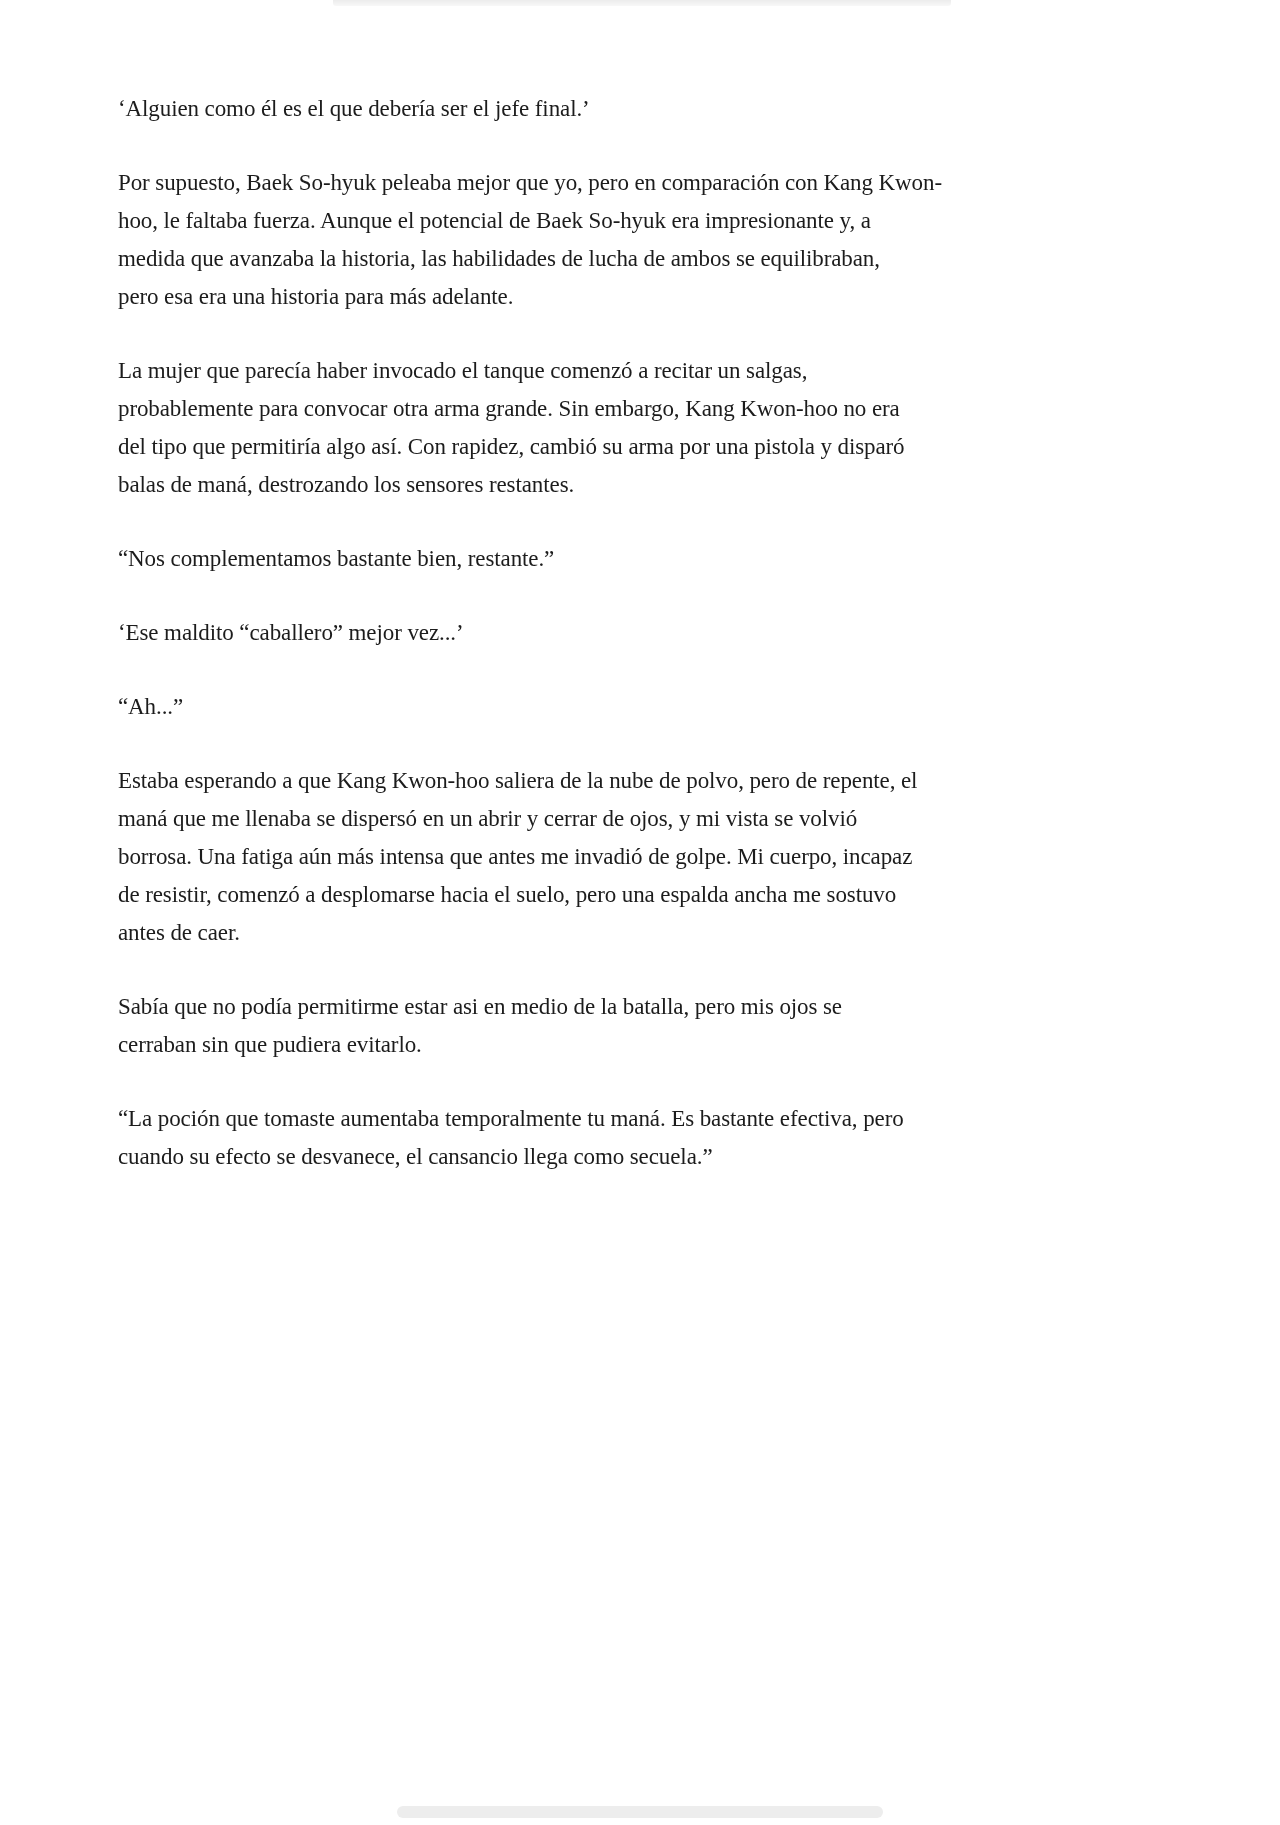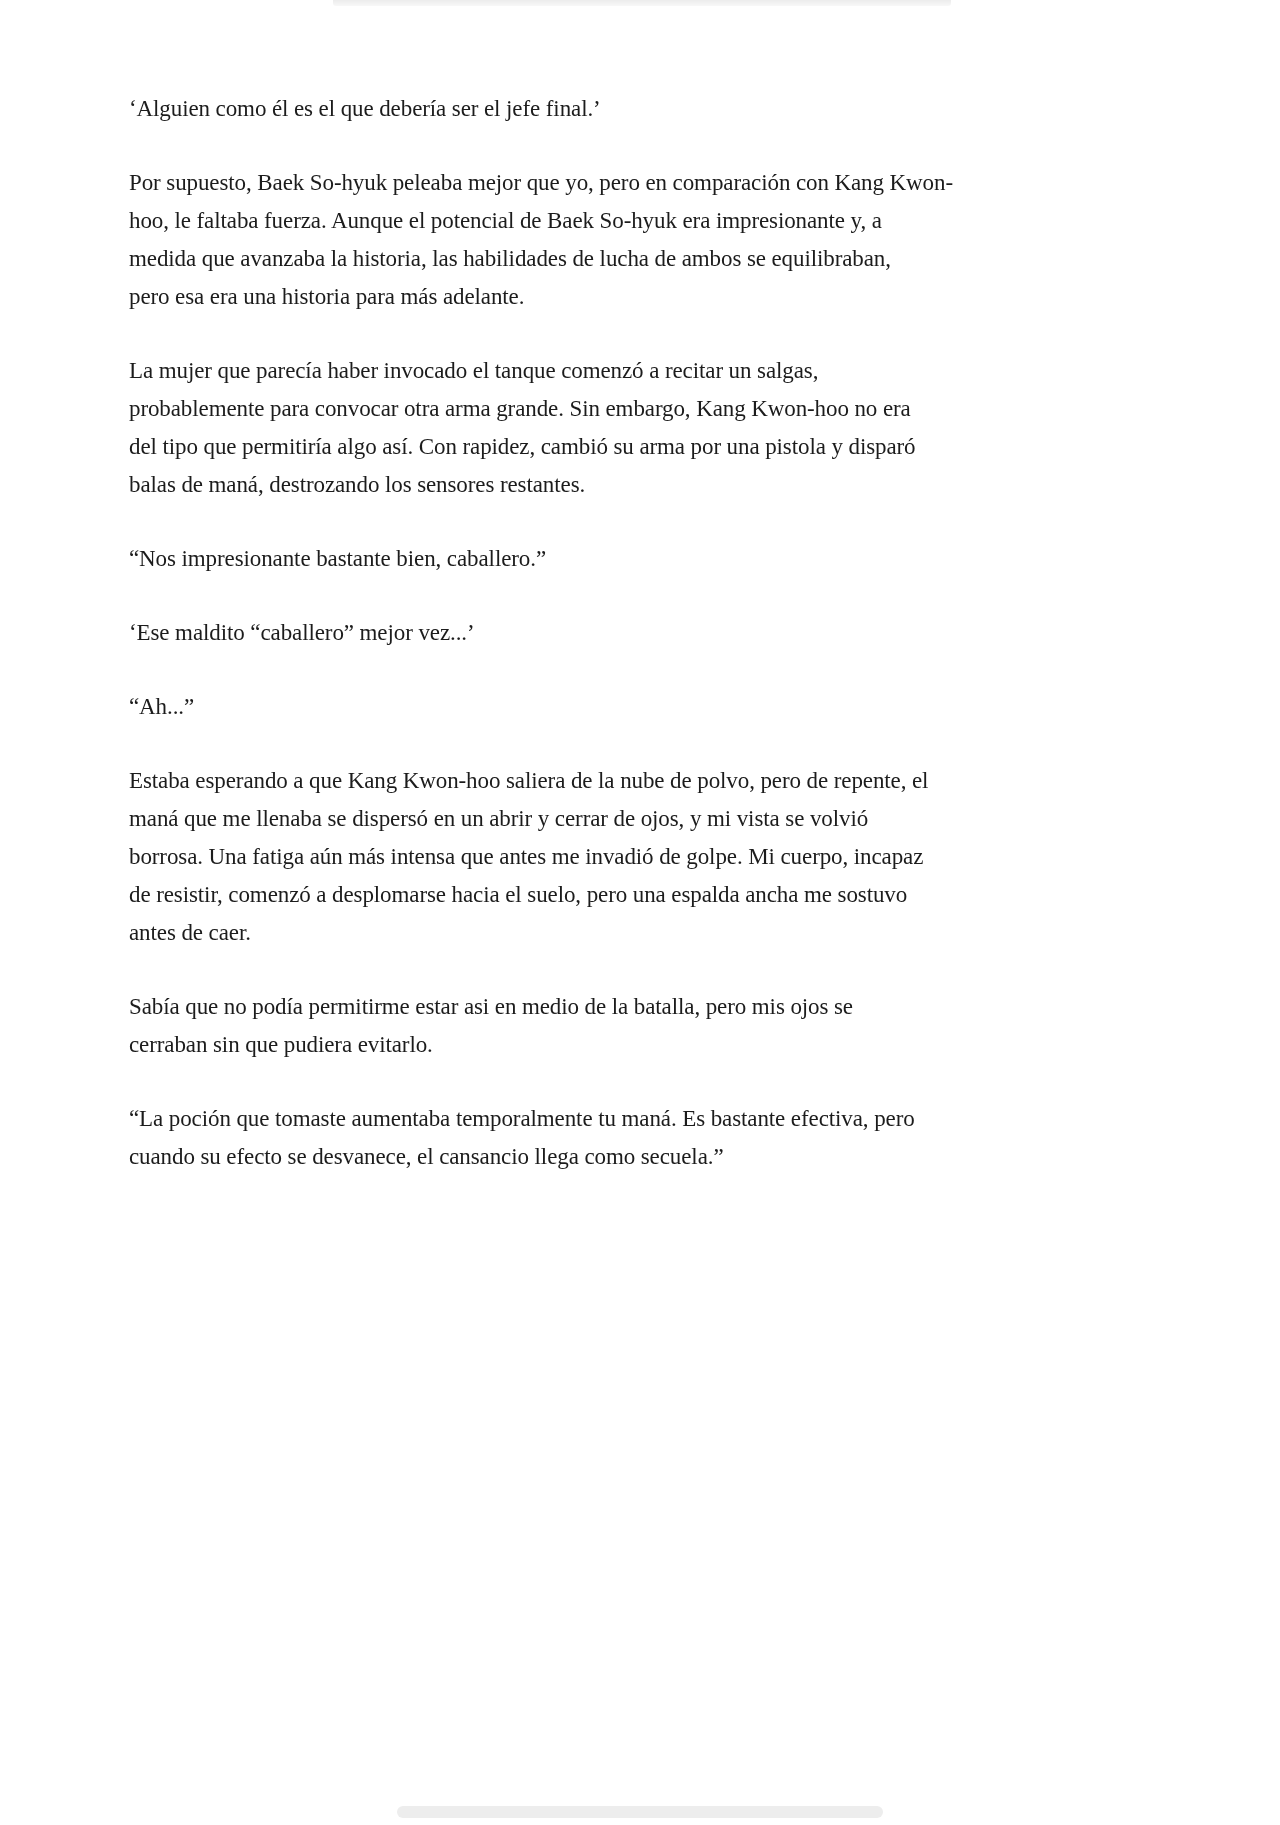--- a/index.html
+++ b/index.html
@@ -28,21 +28,21 @@
     background: linear-gradient(#ececec, #f8f8f8);
     border-radius: 0 0 3px 3px;
   }
   .content {
     position: absolute;
     top: 90px;
     left: 113px;
     width: 885px;
   }
   .para {
-    margin: 0 0 36px 16px;
+    margin: 0 0 36px 5px;
     font-size: 23px;
     line-height: 38px;
     color: #1c1c1c;
     white-space: pre-line;
     letter-spacing: -0.1px;
     text-align: left;
   }
   .bottom-edge-bar {
     position: absolute;
     left: 397px;
@@ -66,21 +66,21 @@
 hoo, le faltaba fuerza. Aunque el potencial de Baek So-hyuk era impresionante y, a
 medida que avanzaba la historia, las habilidades de lucha de ambos se equilibraban,
 pero esa era una historia para más adelante.</p>
 
   <p class="para">La mujer que parecía haber invocado el tanque comenzó a recitar un salgas,
 probablemente para convocar otra arma grande. Sin embargo, Kang Kwon-hoo no era
 del tipo que permitiría algo así. Con rapidez, cambió su arma por una pistola y disparó
 balas de maná, destrozando los sensores restantes.</p>
 
 
-  <p class="para">“Nos impresionante bastante bien, caballero.”</p>
+  <p class="para">“Nos complementamos bastante bien, restante.”</p>
 
   <p class="para">‘Ese maldito “caballero” mejor vez...’</p>
 
 
   <p class="para">“Ah...”</p>
 
   <p class="para">Estaba esperando a que Kang Kwon-hoo saliera de la nube de polvo, pero de repente, el
 maná que me llenaba se dispersó en un abrir y cerrar de ojos, y mi vista se volvió
 borrosa. Una fatiga aún más intensa que antes me invadió de golpe. Mi cuerpo, incapaz
 de resistir, comenzó a desplomarse hacia el suelo, pero una espalda ancha me sostuvo

